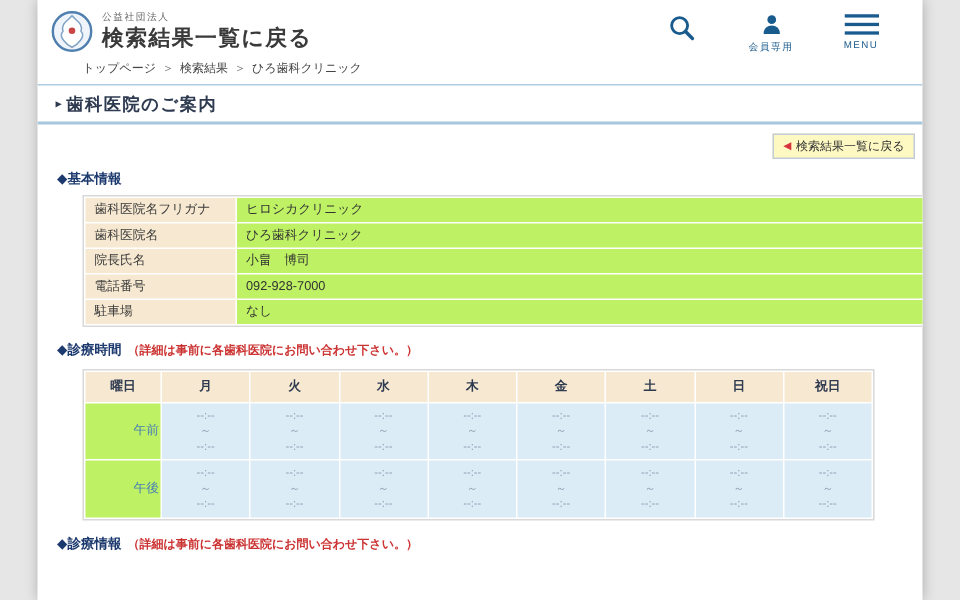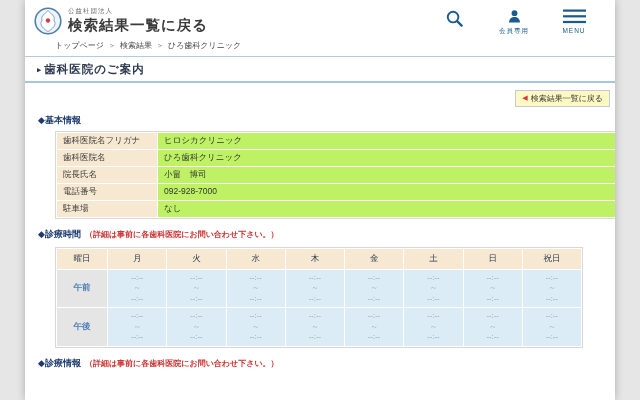--- a/index.html
+++ b/index.html
@@ -45,23 +45,23 @@
   .addr-line2{display:flex;align-items:center;gap:6px;}
   .map-btn{display:inline-flex;align-items:center;gap:3px;background:#fff;
     border:1px solid #f2b6c0;border-radius:2px;padding:1px 5px;cursor:pointer;}
   .map-dot{width:5px;height:5px;border-radius:50%;background:#d9333f;}
   .map-label{font-size:7.5px;color:#d9333f;letter-spacing:1px;}
 
   
   .hours-table{margin:6px 0 0 30px;width:528px;border-collapse:separate;border-spacing:1px;
     border:1px solid #d8d8d8;table-layout:fixed;background:#fff;}
   .hours-table thead th{background:#f7e9d1;font-size:8.5px;color:#2e3a50;
-    padding:4px 0;font-weight:normal;text-align:center;}
-  .hours-table tbody th{background:#e5e5e5;color:#4a7fb5;font-weight:bold;
-    font-size:8.5px;text-align:center;}
+    padding:4px 0;font-weight:bold;text-align:center;}
+  .hours-table tbody th{background:#bef264;color:#4a7fb5;font-weight:normal;
+    font-size:8.5px;text-align:right;}
   .hours-table tbody td{background:#dcecf6;text-align:center;padding:3px 0;}
   .time-line{font-size:7.5px;color:#8ba0b4;line-height:10.5px;}
 
   .mt14{margin-top:9px;}
 </style>
 </head>
 <body>
 
 <div class="card">
 

